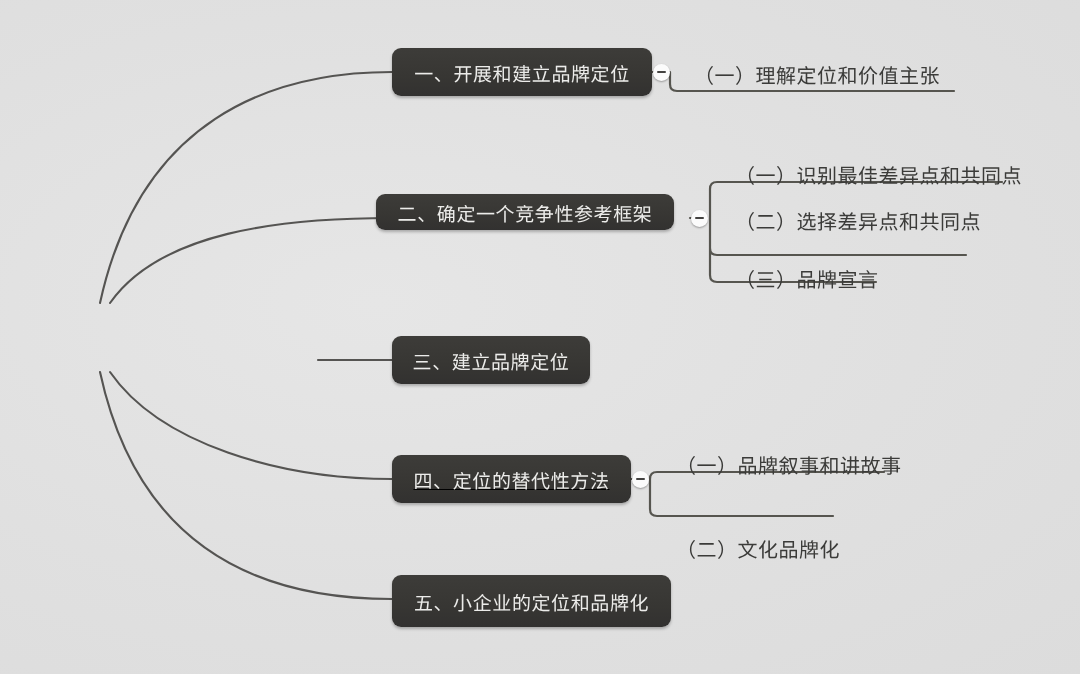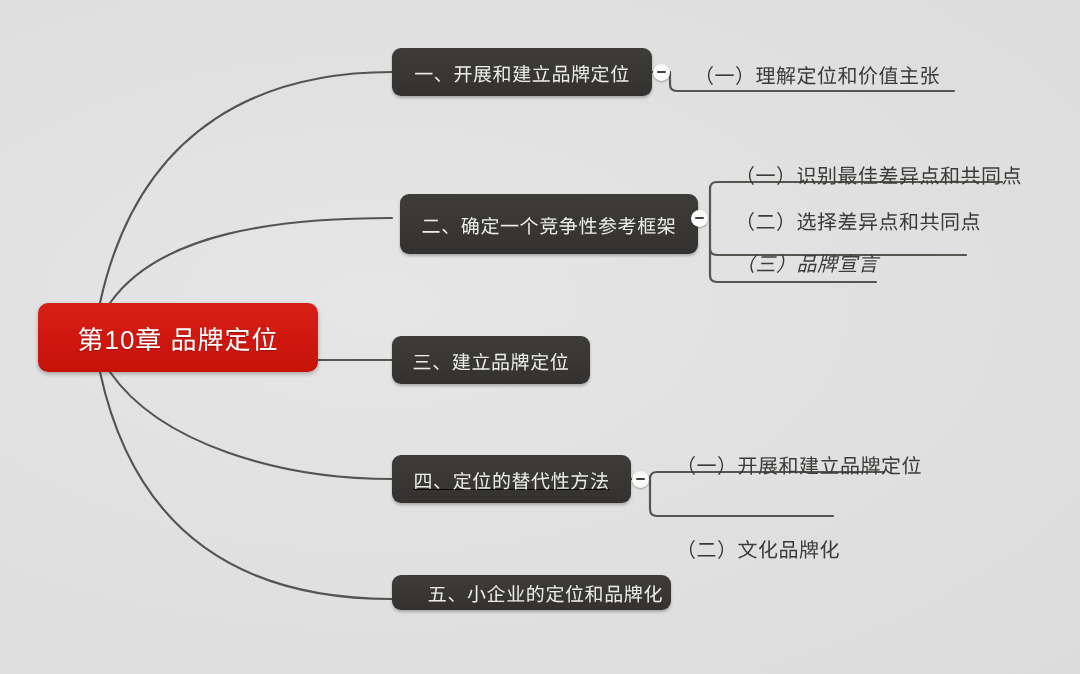--- a/index.html
+++ b/index.html
@@ -134,64 +134,61 @@
                M 710 248 L 710 275
                M 710 275 Q 710 282 717 282 L 876 282"></path>
 
       <path d="M 631 479 L 640 479"></path>
       <path d="M 650 479 Q 650 472 657 472 L 884 472
                M 650 479 L 650 509
                M 650 509 Q 650 516 657 516 L 833 516"></path>
     </g>
   </svg>
 
-  <div class="root-node">
-    <span class="root-label">第10章 品牌定位</span>
-  </div>
 
   <div class="branch-node" style="left:392px; top:48px; width:260px; height:48px;">
     <span class="branch-label">一、开展和建立品牌定位</span>
   </div>
   <div class="collapse-handle" style="left:653px; top:63.5px;">
     <span class="minus-glyph"></span>
   </div>
   <div class="leaf-item" style="left:694px; top:60px;">
     <span>（一）理解定位和价值主张</span>
   </div>
 
-  <div class="branch-node" style="left:400px; top:194px; width:298px; height:60px;">
+  <div class="branch-node" style="left:376px; top:194px; width:298px; height:36px;">
     <span class="branch-label">二、确定一个竞争性参考框架</span>
   </div>
   <div class="collapse-handle" style="left:691px; top:209.5px;">
     <span class="minus-glyph"></span>
   </div>
   <div class="leaf-item" style="left:735px; top:160px;">
     <span>（一）识别最佳差异点和共同点</span>
   </div>
   <div class="leaf-item" style="left:735px; top:206px;">
     <span>（二）选择差异点和共同点</span>
   </div>
-  <div class="leaf-item" style="left:735px; top:248px;font-style:italic;">
+  <div class="leaf-item" style="left:735px; top:264px;">
     <span>（三）品牌宣言</span>
   </div>
 
   <div class="branch-node" style="left:392px; top:336px; width:198px; height:48px;">
     <span class="branch-label">三、建立品牌定位</span>
   </div>
 
   <div class="branch-node" style="left:392px; top:455px; width:239px; height:48px;text-decoration:underline;">
     <span class="branch-label">四、定位的替代性方法</span>
   </div>
   <div class="collapse-handle" style="left:632px; top:470.5px;">
     <span class="minus-glyph"></span>
   </div>
   <div class="leaf-item" style="left:676px; top:450px;">
-    <span>（一）开展和建立品牌定位</span>
+    <span>（一）品牌叙事和讲故事</span>
   </div>
   <div class="leaf-item" style="left:676px; top:494px;margin-top:40px;">
     <span>（二）文化品牌化</span>
   </div>
 
-  <div class="branch-node" style="left:392px; top:575px; width:279px; height:35px;justify-content:flex-end;">
+  <div class="branch-node" style="left:392px; top:575px; width:279px; height:52px;">
     <span class="branch-label">五、小企业的定位和品牌化</span>
   </div>
 
 </div>
 
 </body></html>

